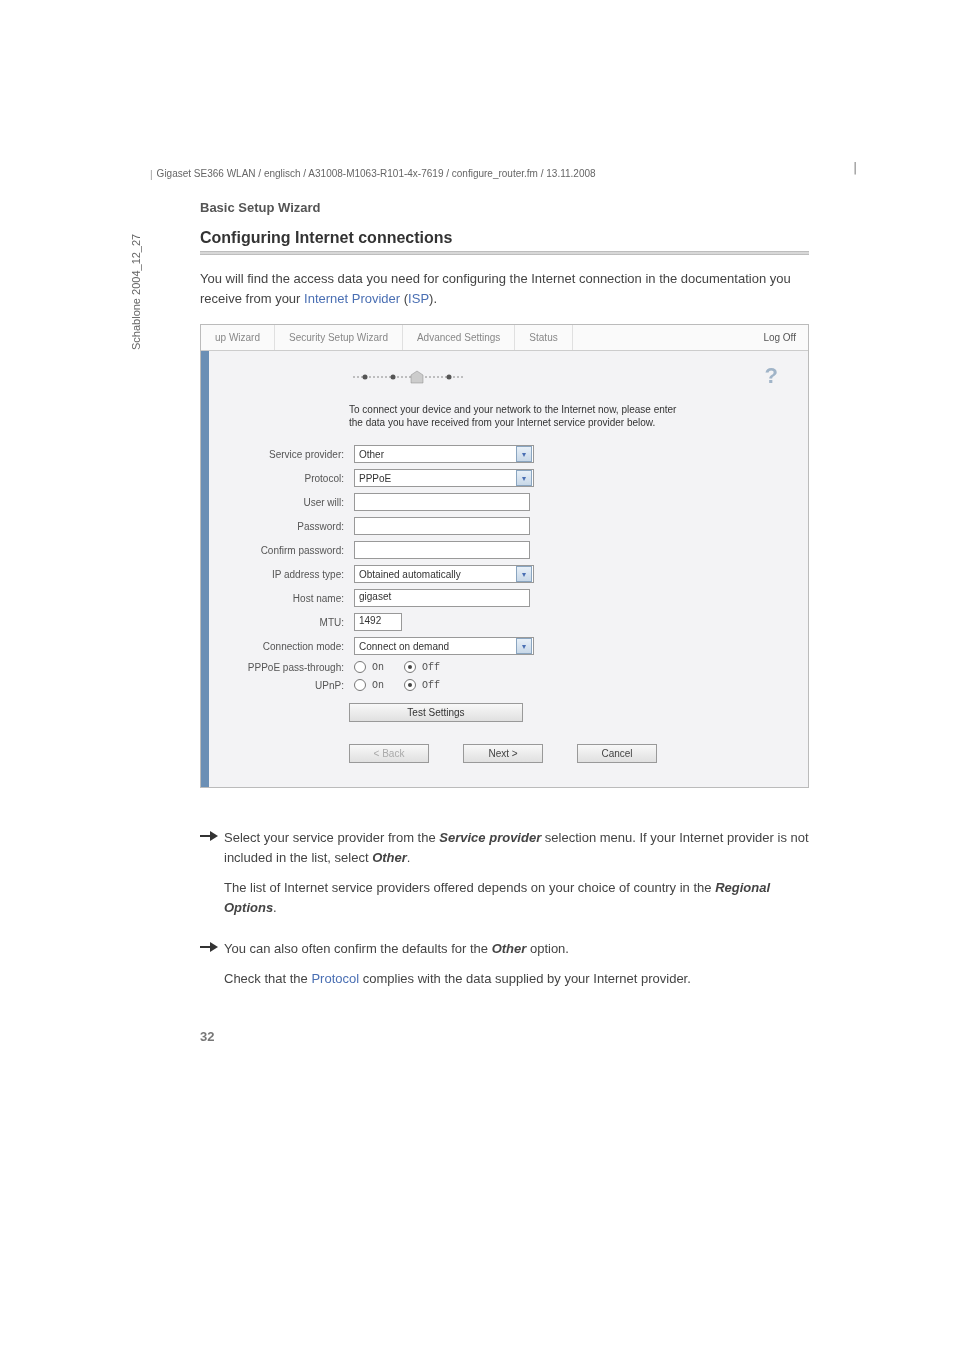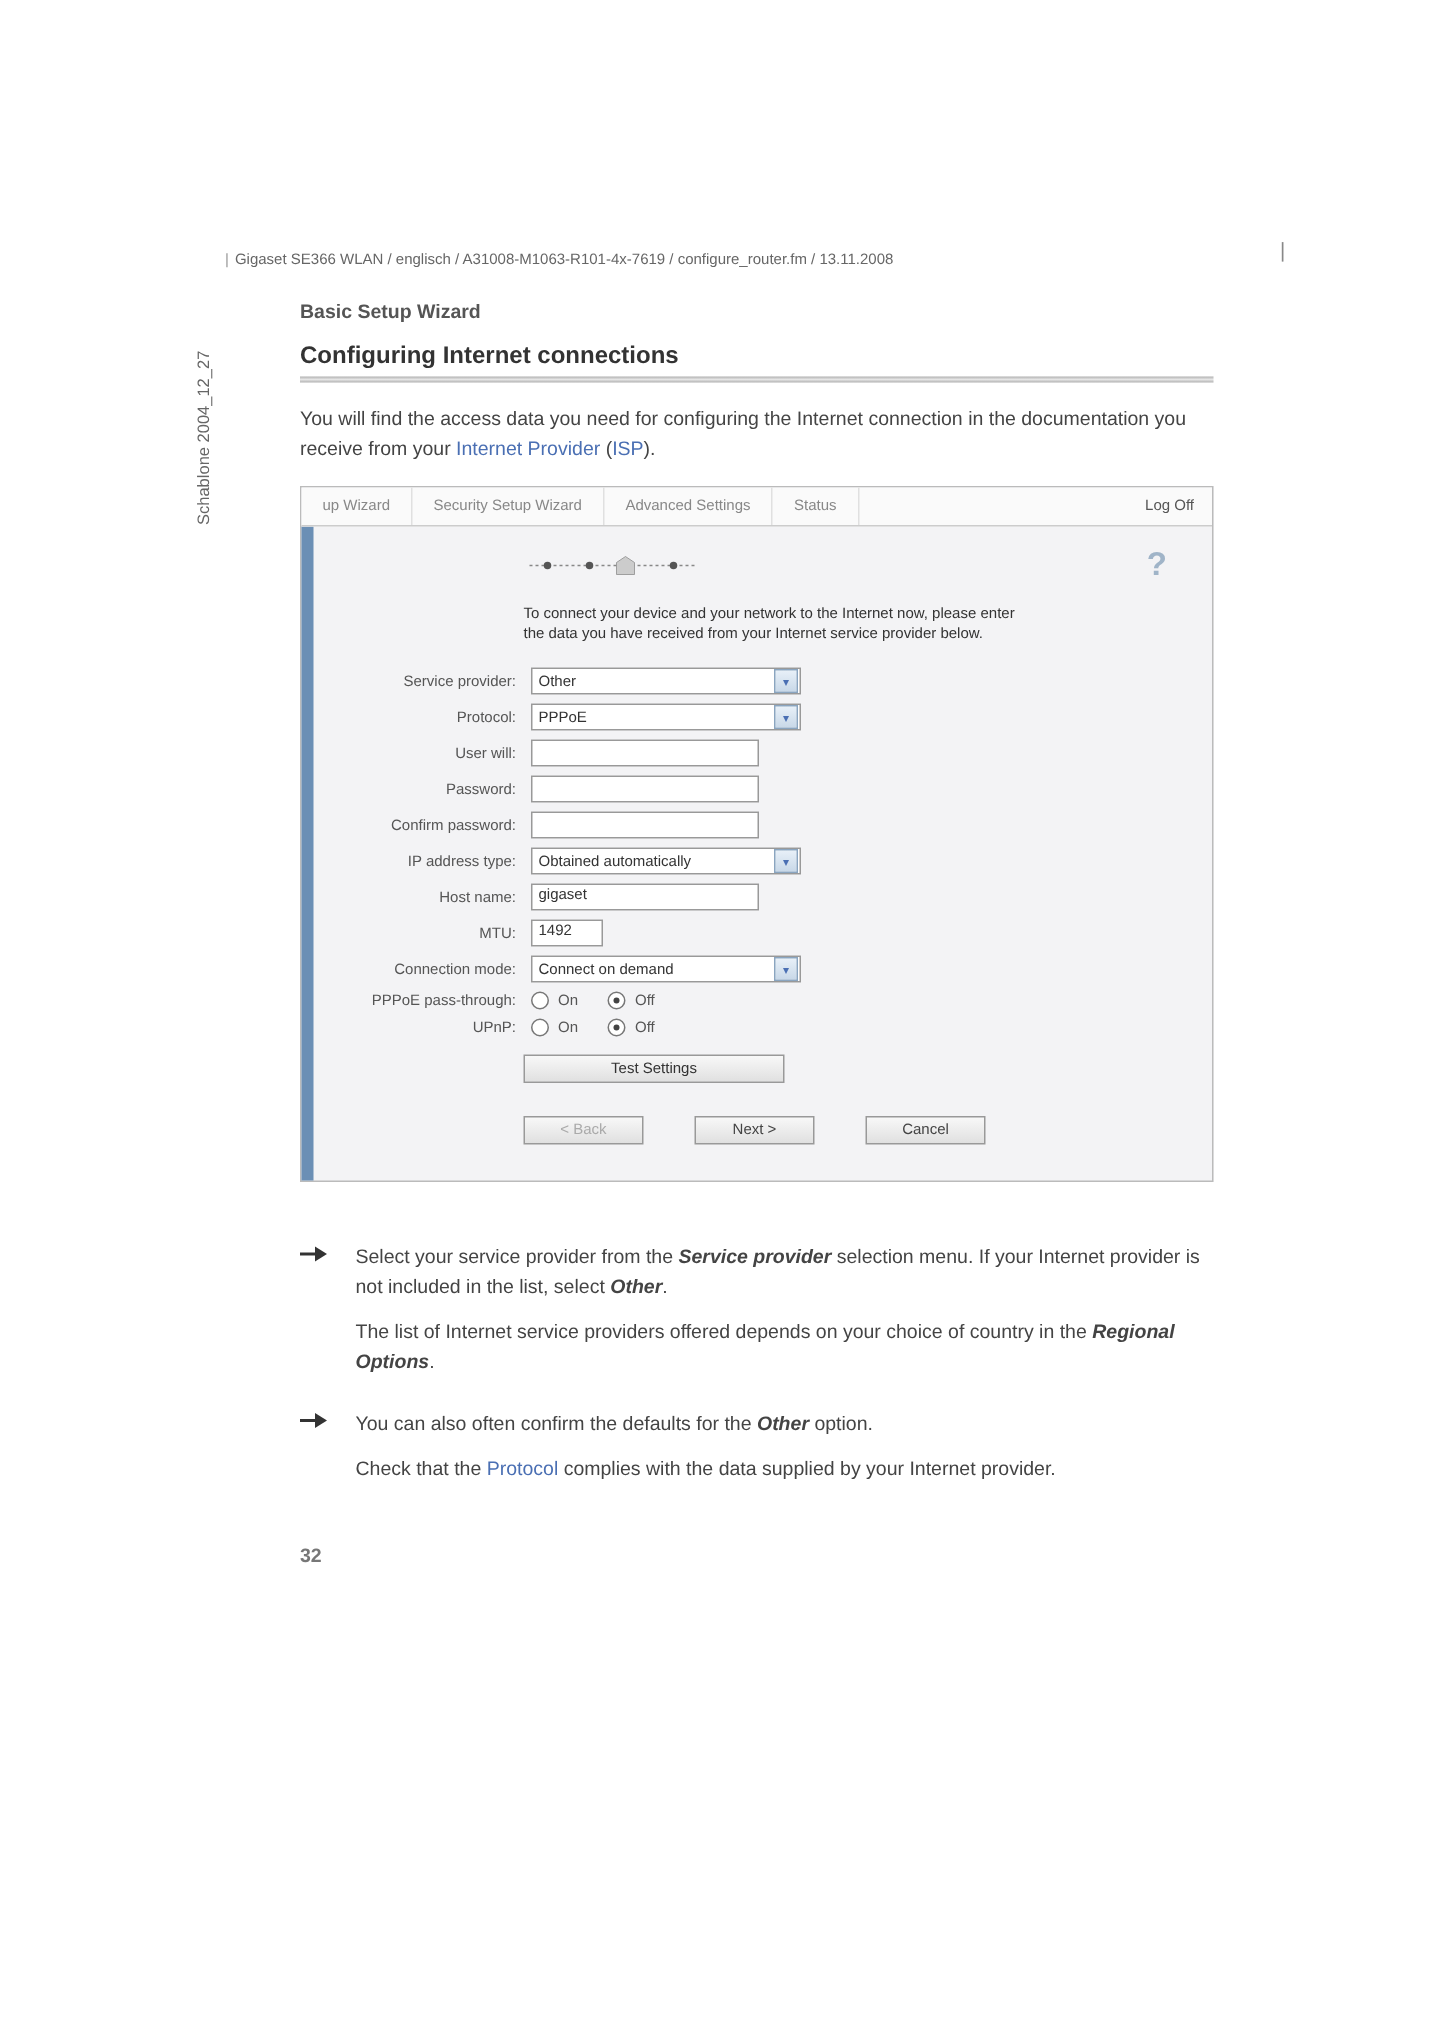--- a/index.html
+++ b/index.html
@@ -167,34 +167,35 @@
     height: 14px;
     background: linear-gradient(#e8f0f8, #c8d8e8);
     border: 1px solid #8aa5c0;
     display: flex;
     align-items: center;
     justify-content: center;
     font-size: 8px;
     color: #4a6fb3;
     margin-right: -3px;
   }
-  .ss-input { width: 152px; }
+  .ss-input { width: 176px; }
   .ss-input.small { width: 48px; }
   .ss-input.tiny { width: 24px; text-align: left; }
   .ss-inline-label {
     font-size: 10px;
     color: #555;
     margin-left: 6px;
   }
   .ss-radio-group {
     display: flex;
     align-items: center;
     gap: 6px;
     font-size: 10px;
     color: #555;
+    font-family: Liberation Mono, monospace;
   }
   .ss-radio {
     width: 10px;
     height: 10px;
     border: 1px solid #777;
     border-radius: 50%;
     display: inline-flex;
     align-items: center;
     justify-content: center;
     background: #fff;
@@ -240,21 +241,20 @@
     color: #aaa;
   }
   .body-text {
     font-size: 13px;
     color: #444;
     line-height: 1.55;
   }
   .arrow-item {
     display: flex;
     margin-bottom: 10px;
-    gap: 13px;
   }
   .arrow-bullet {
     flex: 0 0 24px;
     padding-top: 2px;
   }
   .arrow-bullet svg {
     display: block;
   }
   .arrow-body {
     flex: 1;

